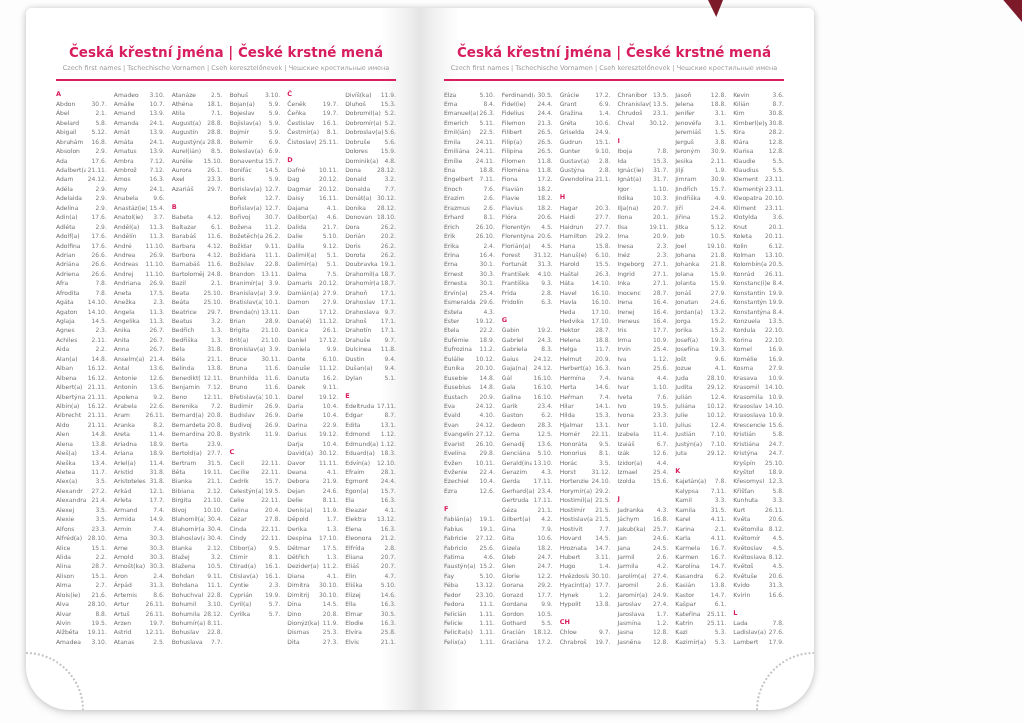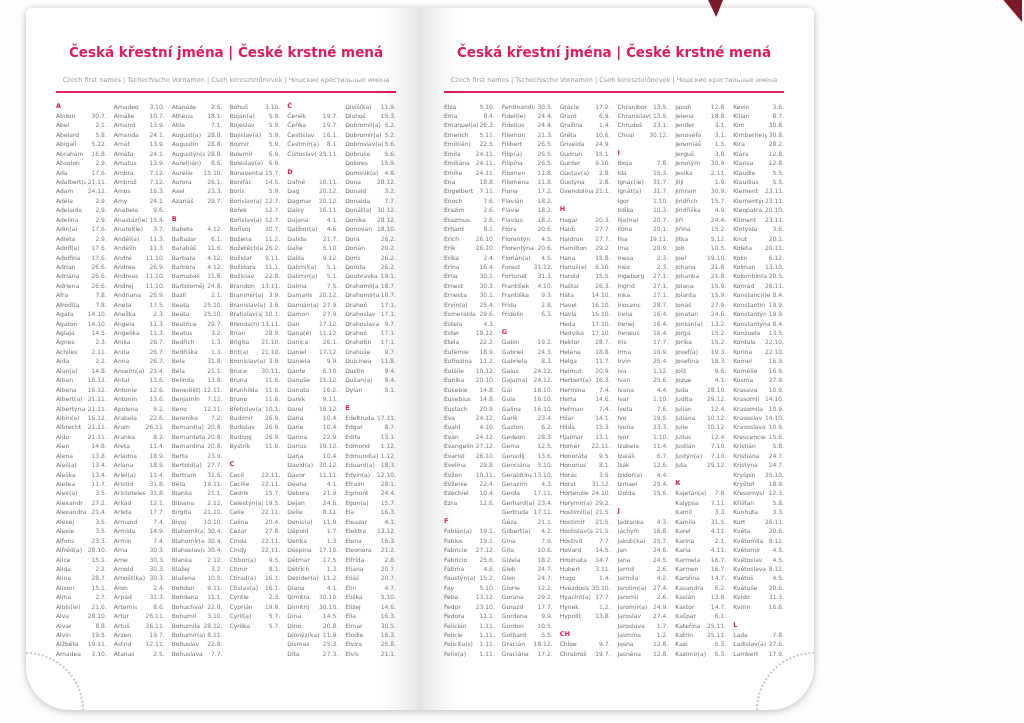--- a/index.html
+++ b/index.html
@@ -13,21 +13,21 @@
   .spread{ position:absolute; left:26px; top:8px; width:788px; height:702px; z-index:1;
            display:flex; background:#fff; border-radius:6px 6px 44px 44px;
            box-shadow:0 0 6px rgba(0,0,0,.16), 0 3px 9px rgba(0,0,0,.12); }
   .page{ width:50%; box-sizing:border-box; padding-top:36px; position:relative; }
   .page-left{ padding-left:30px; padding-right:24px; border-radius:6px 0 0 44px;
     background:linear-gradient(to right,#ffffff 0%,#ffffff 90%,#f2f2f2 96%,#e4e4e4 100%); }
   .page-right{ padding-left:24px; padding-right:30px; border-radius:0 6px 44px 0;
     background:linear-gradient(to left,#ffffff 0%,#ffffff 90%,#f2f2f2 96%,#e4e4e4 100%); }
   header{ text-align:center; }
   .title{ margin:0; font-size:13.5px; font-weight:bold; color:var(--accent); }
-  .subtitle{ margin:16px 0 0; font-size:6.5px; color:#9b9b9b; }
+  .subtitle{ margin:4px 0 0; font-size:6.5px; color:#9b9b9b; }
   .rule{ height:1.5px; background:var(--accent); margin-top:7px; }
   .cols{ display:flex; gap:7px; margin-top:9px; height:562px; }
   .col{ flex:1 1 0; min-width:0; }
   .row{ display:flex; justify-content:space-between; height:9.45px; line-height:9.45px;
         font-size:6px; color:var(--ink); white-space:nowrap; }
   .row .nm{ overflow:hidden; }
   .row .dt{ color:var(--ink2); margin-left:2px; flex:none; }
   .sec{ height:9.45px; line-height:9.45px; font-size:6.5px; font-weight:bold; color:var(--accent); }
   .spacer{ height:9.45px; }
   .stitch{ position:absolute; bottom:0; width:82px; height:82px; overflow:hidden; pointer-events:none; }

